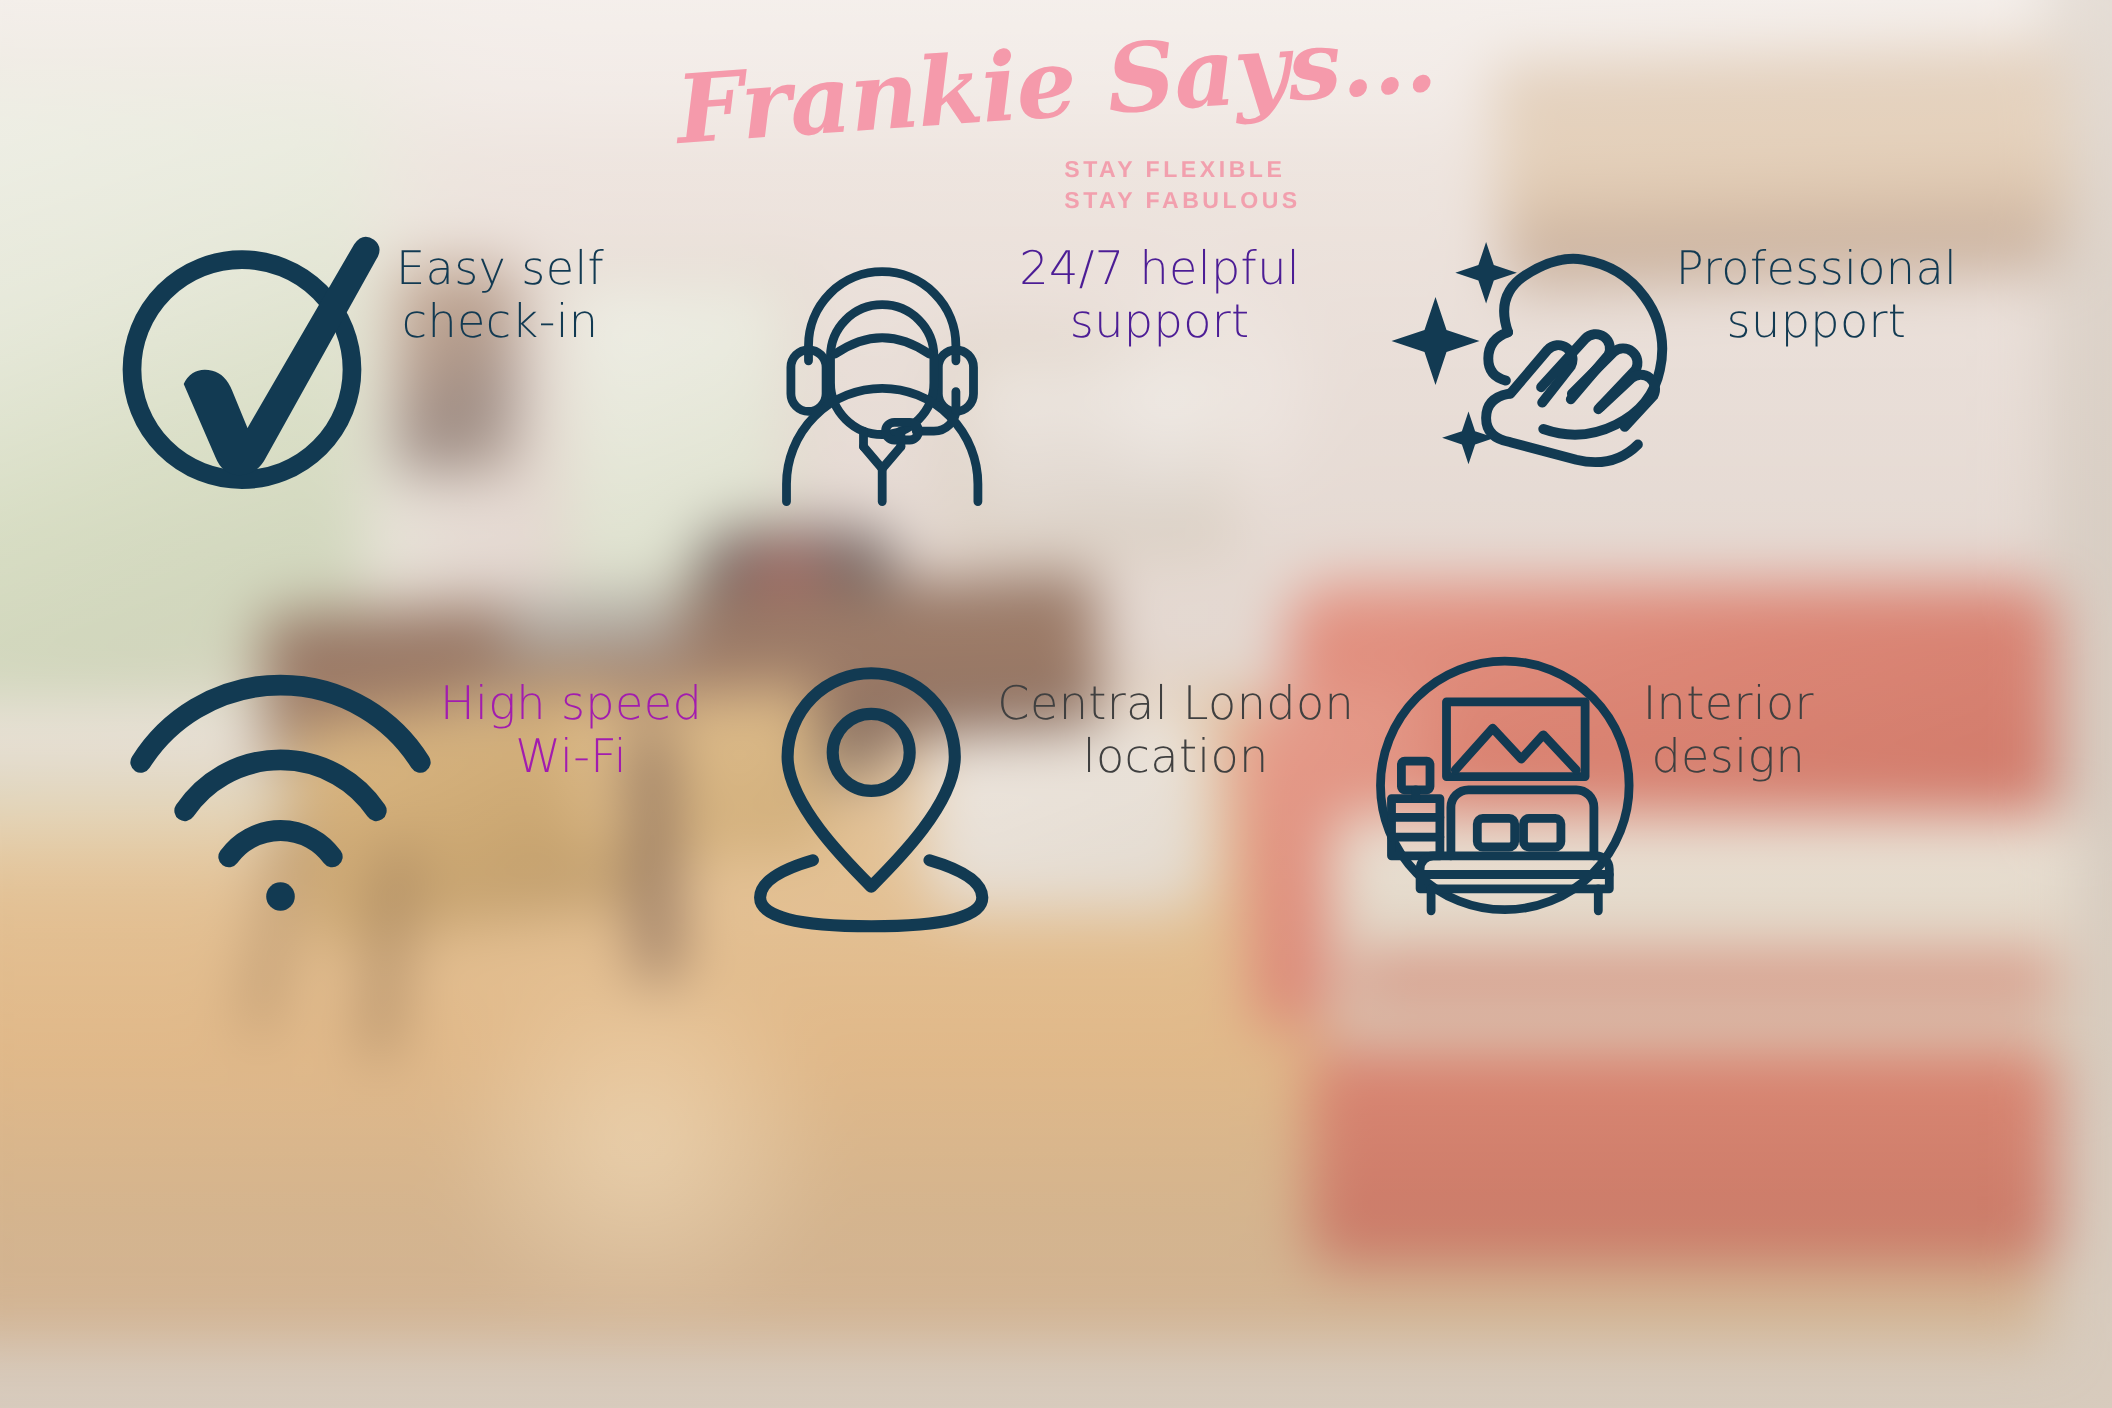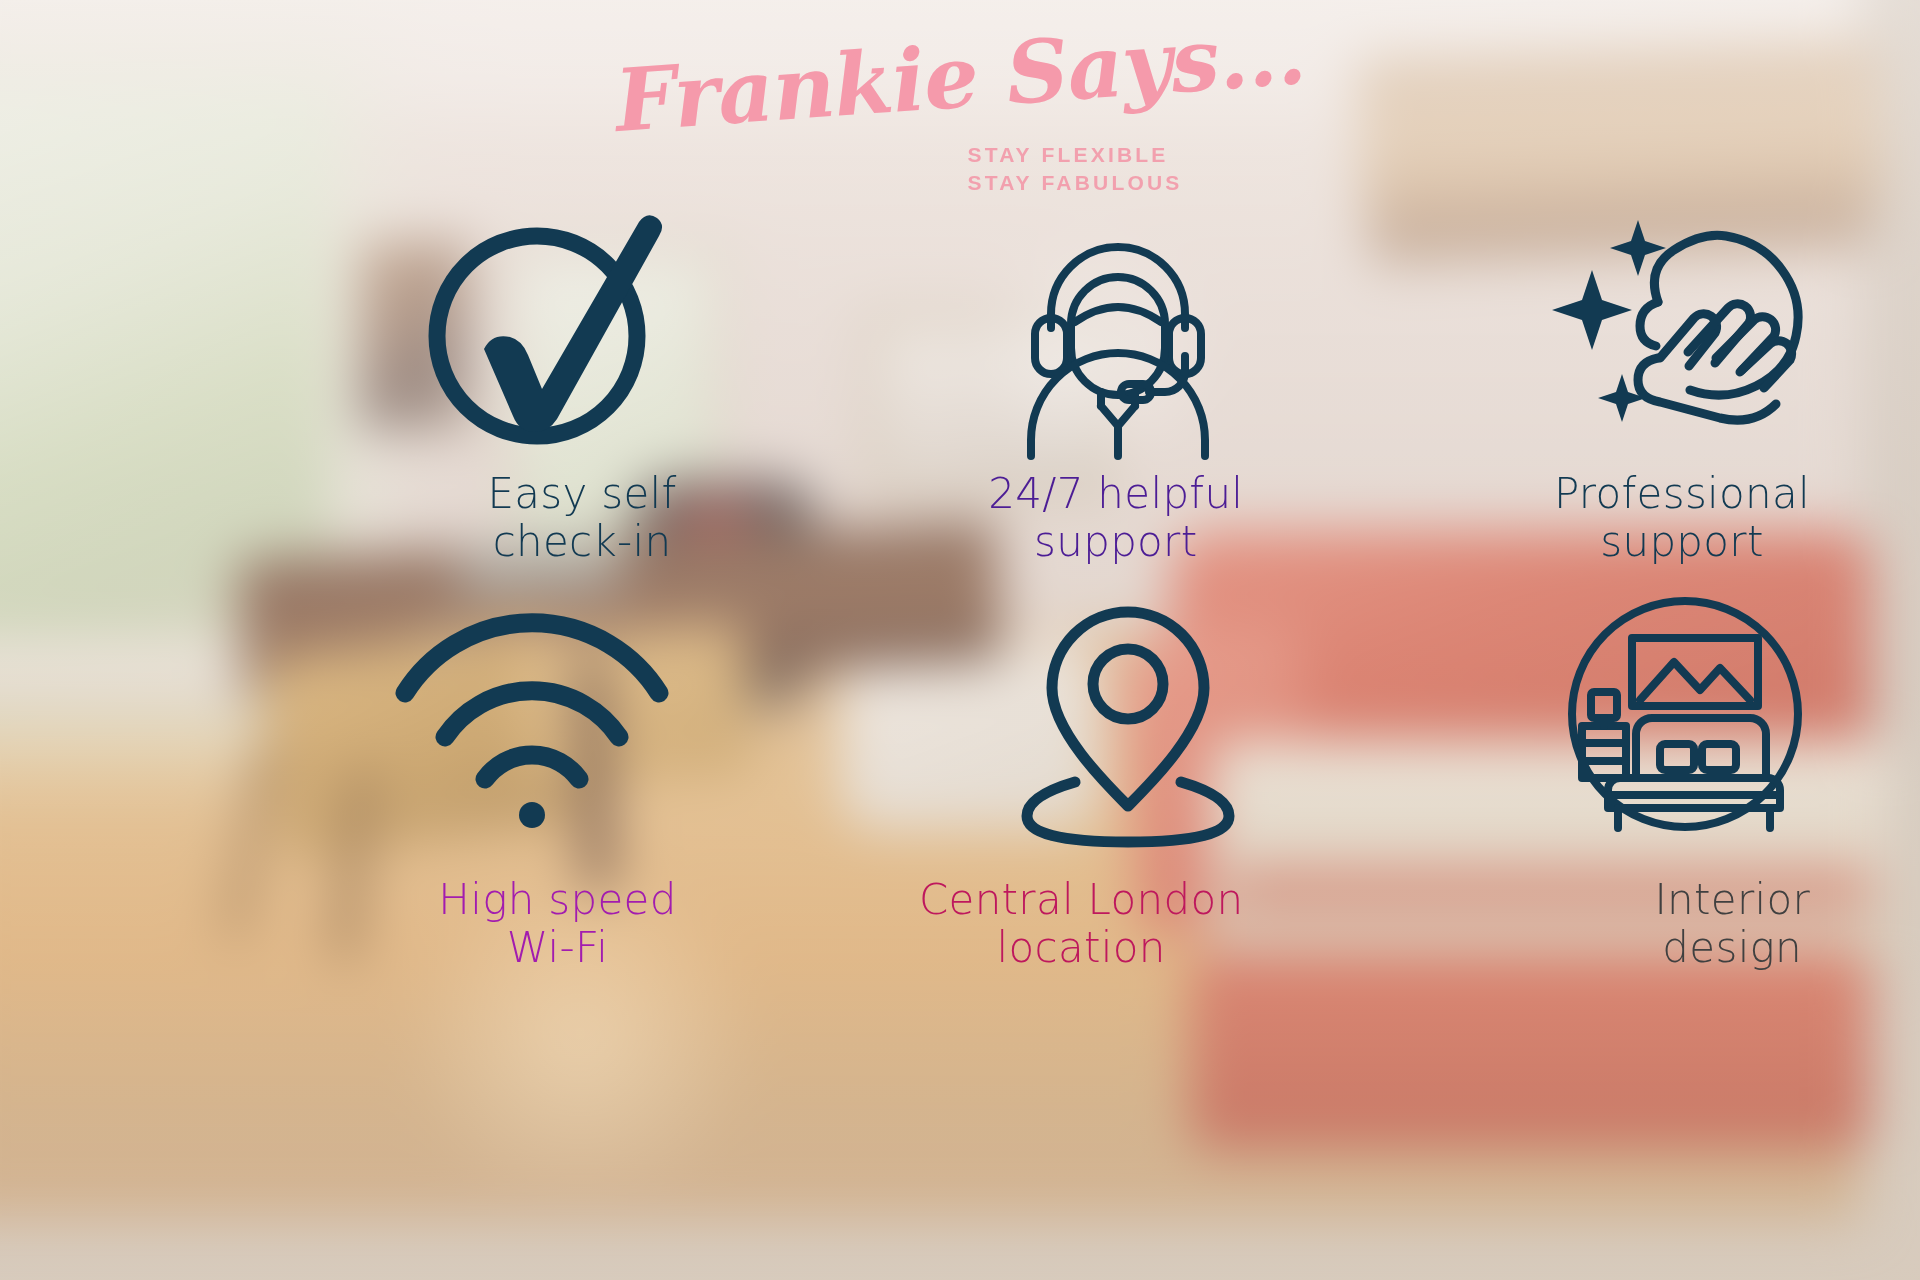--- a/index.html
+++ b/index.html
@@ -221,22 +221,22 @@
   
   .grid {
     width:1700px;
     display:grid;
     grid-template-columns:repeat(3,1fr);
     grid-template-rows:380px 400px;
     justify-items:center;
     margin-top:6px;
   }
   .cell {
-    display:flex; flex-direction:column;
-    align-items:flex-end; justify-content:flex-start;
+    display:flex; flex-direction:row;
+    align-items:flex-start; justify-content:flex-start;
     width:100%;
   }
   .icon-wrap {
     height:250px;
     display:flex; align-items:center; justify-content:center;
   }
   .feature-label {
     margin-top:14px;
     text-align:center;
     font-family:"DejaVu Sans", sans-serif;
@@ -389,21 +389,21 @@
     <div class="cell row2">
       <div class="icon-wrap">
         <svg width="230" height="240" viewBox="0 0 230 240">
           <g fill="none" stroke="#123A52" stroke-width="11" stroke-linecap="round" stroke-linejoin="round">
             <path d="M115 16 a76 76 0 0 1 76 76 c0 42 -52 94 -76 118 c-24 -24 -76 -76 -76 -118 a76 76 0 0 1 76 -76 Z"></path>
             <circle cx="115" cy="88" r="35"></circle>
             <path d="M62 186 q-48 14 -48 34 q0 26 101 26 q101 0 101 -26 q0 -20 -48 -34"></path>
           </g>
         </svg>
       </div>
-      <div class="feature-label" style="color:#be185d;">Central London
+      <div class="feature-label" style="color:#404040;">Central London
 location</div>
     </div>
 
     <div class="cell row2">
       <div class="icon-wrap">
         <svg width="250" height="240" viewBox="0 0 250 240">
           <g fill="none" stroke="#123A52" stroke-width="8" stroke-linecap="round" stroke-linejoin="round">
 
             <circle cx="125" cy="118" r="113"></circle>
 

